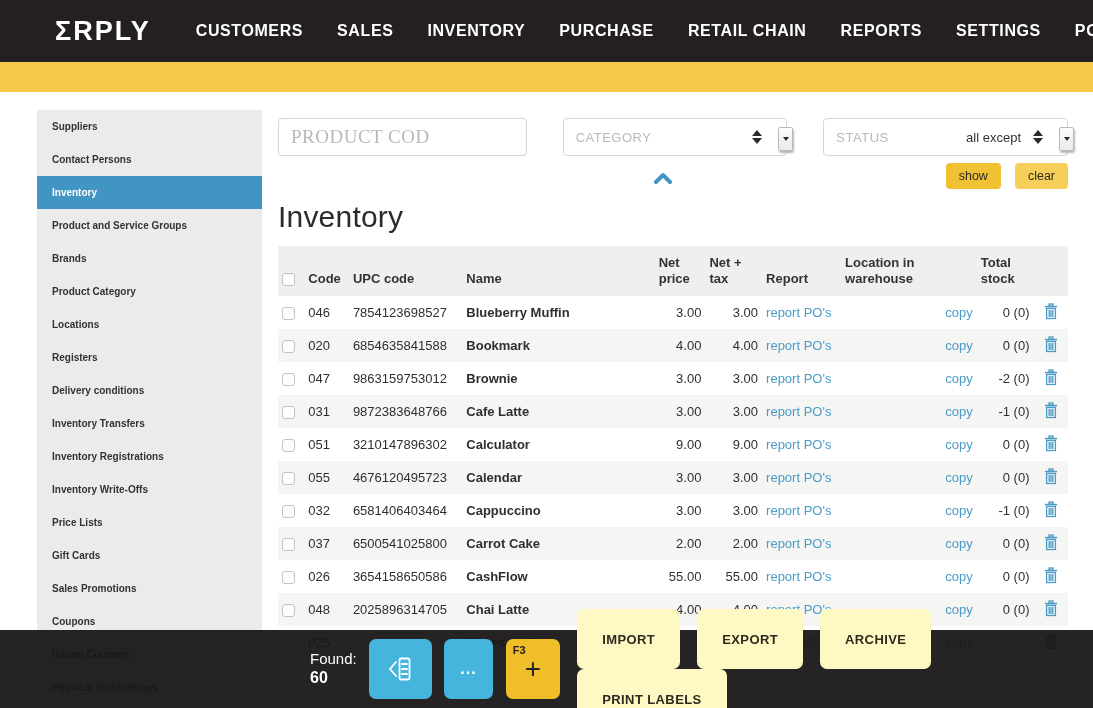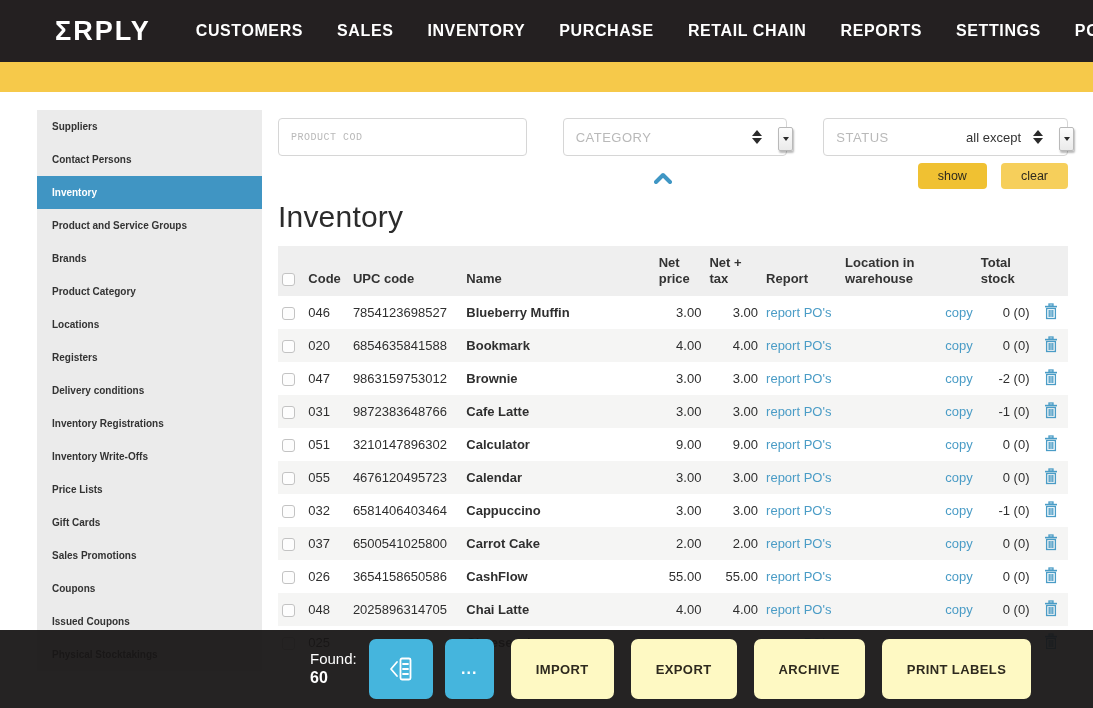--- a/index.html
+++ b/index.html
@@ -36,42 +36,42 @@
     font-size:10px; font-weight:700; color:#333; cursor:pointer; white-space:nowrap;
   }
   .side-item.active { background:#4095c3; color:#fff; }
   
   .content { position:absolute; left:278px; top:92px; width:790px; z-index:1; }
   .filter-row { display:flex; margin-top:26px; gap:36px; }
   .ffield {
     height:38px; border:1px solid #d6d6d6; border-radius:4px; background:#fff;
     display:flex; align-items:center; padding:0 12px; position:relative; font-size:13px;
   }
-  .ffield input { border:none; outline:none; width:100%; font-size:10px; letter-spacing:.5px;
-    font-family:Liberation Mono, monospace; color:#333; background:transparent; }
+  .ffield input { border:none; outline:none; width:100%; font-size:19px; letter-spacing:.5px;
+    font-family:Liberation Serif, serif; color:#333; background:transparent; }
   .ffield input::placeholder { color:#b9b9b9; }
   .f-product { width:249px; }
   .f-category { width:225px; }
   .f-status  { width:245px; }
   .ph { color:#b9b9b9; letter-spacing:.5px; }
   .fval { margin-left:auto; color:#333; padding-right:34px; }
   .spinner { position:absolute; right:24px; top:50%; transform:translateY(-50%);
     display:flex; flex-direction:column; gap:2px; }
   .tri-up-b   { width:0; height:0; border-left:5px solid transparent; border-right:5px solid transparent; border-bottom:6px solid #2b2b2b; }
   .tri-down-b { width:0; height:0; border-left:5px solid transparent; border-right:5px solid transparent; border-top:6px solid #2b2b2b; }
   .mini-drop {
     position:absolute; right:-7px; top:8px; width:15px; height:24px;
     background:linear-gradient(#fdfdfd,#eaeaea); border:1px solid #b9b9b9; border-radius:2px;
     box-shadow:1px 2px 2px rgba(0,0,0,.28); display:flex; align-items:center; justify-content:center;
   }
   .mini-drop .tri-down-b { border-left-width:3.5px; border-right-width:3.5px; border-top-width:4.5px; }
   .collapse-arrow { display:flex; justify-content:center; margin-top:16px; width:770px; cursor:pointer; }
   .filter-actions { position:absolute; top:71px; right:0; display:flex; gap:14px; }
   .btn-show, .btn-clear {
-    border:none; border-radius:4px; font-size:12.5px; color:#2e2a1e; padding:6px 20px;
+    border:none; border-radius:4px; font-size:12.5px; color:#2e2a1e; padding:6px 13px;
     cursor:pointer; font-family:"Liberation Sans",sans-serif;text-align:center;
   }
   .btn-show { background:#f0c132; }
   .btn-clear { background:#f6cf5b; }
   .page-title { font-size:30px; font-weight:400; color:#2b2b2b; margin-top:16px; letter-spacing:.2px; }
   
   table { border-collapse:collapse; table-layout:fixed; width:790px; margin-top:12px; font-size:13px; }
   col.c-cb{width:26px;} col.c-code{width:44px;} col.c-upc{width:112px;} col.c-name{width:190px;}
   col.c-np{width:50px;} col.c-nt{width:56px;} col.c-rep{width:78px;} col.c-wh{width:90px;}
   col.c-copy{width:44px;} col.c-stock{width:56px;} col.c-del{width:34px;}
@@ -150,20 +150,21 @@
 <nav class="sidebar">
     <div class="side-item">Suppliers</div>
     <div class="side-item">Contact Persons</div>
     <div class="side-item active">Inventory</div>
     <div class="side-item">Product and Service Groups</div>
     <div class="side-item">Brands</div>
     <div class="side-item">Product Category</div>
     <div class="side-item">Locations</div>
     <div class="side-item">Registers</div>
     <div class="side-item">Delivery conditions</div>
+    <div class="side-item">Inventory Transfers</div>
     <div class="side-item">Inventory Registrations</div>
     <div class="side-item">Inventory Write-Offs</div>
     <div class="side-item">Price Lists</div>
     <div class="side-item">Gift Cards</div>
     <div class="side-item">Sales Promotions</div>
     <div class="side-item">Coupons</div>
     <div class="side-item">Issued Coupons</div>
     <div class="side-item">Physical Stocktakings</div>
   </nav>
 
@@ -528,14 +529,18 @@
         <rect x="14.5" y="4.5" width="10" height="21" rx="1.5"></rect>
         <line x1="17" y1="10" x2="22" y2="10"></line>
           <line x1="17" y1="15" x2="22" y2="15"></line>
           <line x1="17" y1="20" x2="22" y2="20"></line>
       </g>
     </svg>
   </button>
   <button class="fbtn blue sm">
     <span class="dots">...</span>
   </button>
+  <button class="fbtn gold">
+    <span class="f3">F3</span>
+    <span class="plus">+</span>
+  </button>
   <span id="footer-btns"><button class="fbtn yellow">IMPORT</button><button class="fbtn yellow">EXPORT</button><button class="fbtn yellow">ARCHIVE</button><button class="fbtn yellow">PRINT LABELS</button></span>
 </div>
 
 </body></html>

